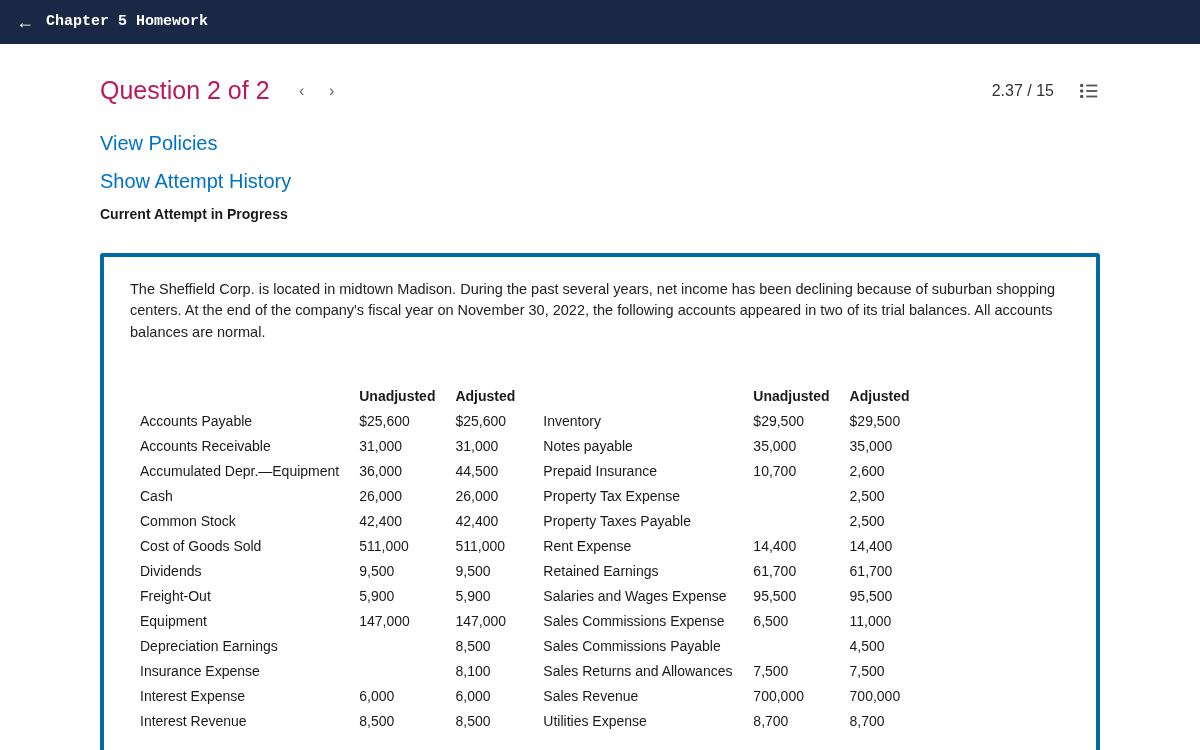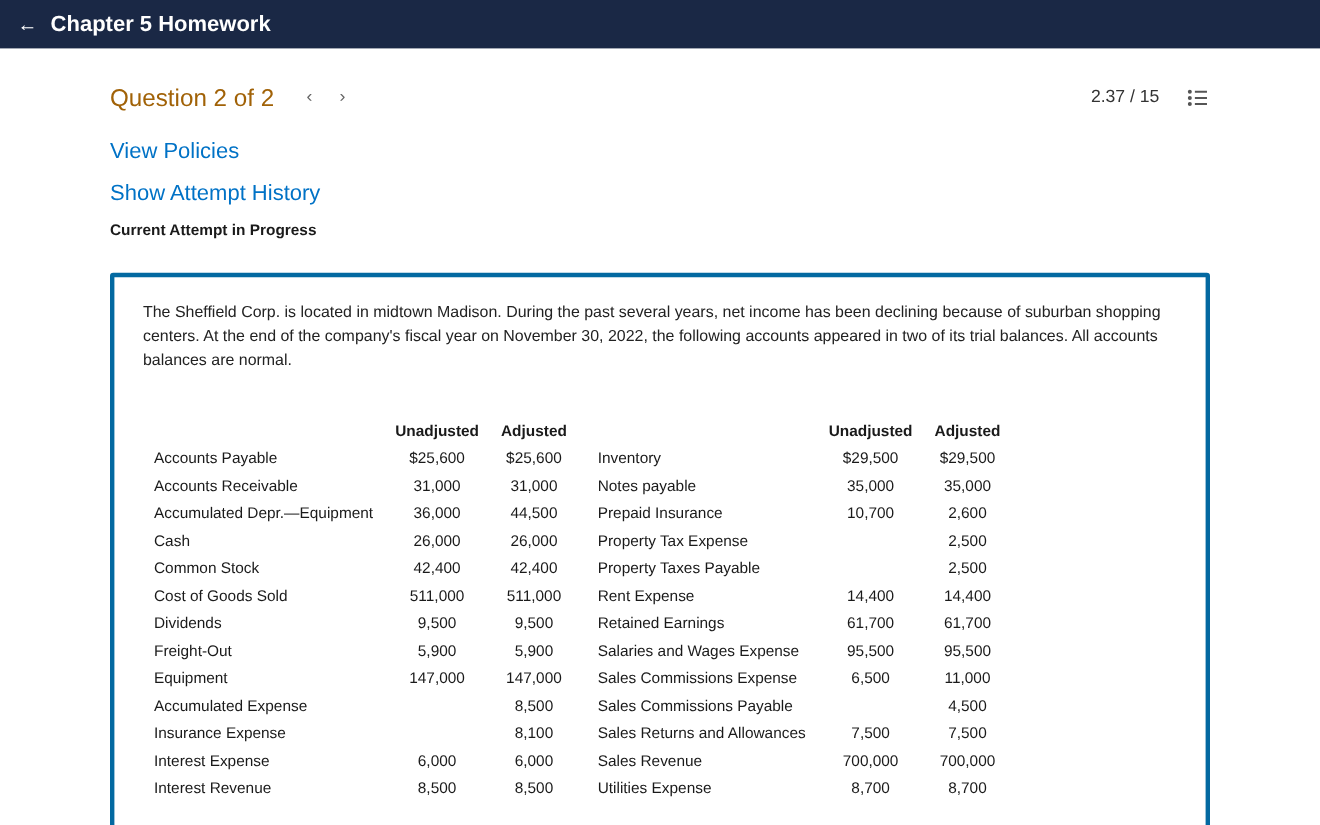--- a/index.html
+++ b/index.html
@@ -17,34 +17,34 @@
     display: flex;
     align-items: center;
     padding: 0 16px;
     gap: 12px;
   }
   .back-arrow {
     font-size: 18px;
     cursor: pointer;
     user-select: none;
   }
-  .top-title { font-size: 20px; font-weight: 600; }
+  .top-title { font-size: 15px; font-weight: 600; font-family: Liberation Mono, monospace; }
   .content-wrap {
     max-width: 1000px;
     margin: 0 auto;
     padding: 24px 0 40px 0;
   }
   .q-header {
     display: flex;
     align-items: center;
     justify-content: space-between;
     padding: 4px 0 12px 0;
   }
   .q-left { display: flex; align-items: center; gap: 18px; }
-  .q-title { font-size: 22px; font-weight: 400; color: #a16207; }
+  .q-title { font-size: 25px; font-weight: 400; color: #be185d; }
   .nav-chevrons { display: flex; gap: 2px; }
   .chev {
     width: 28px; height: 28px;
     display: flex; align-items: center; justify-content: center;
     color: #666; font-size: 16px; cursor: pointer; user-select: none;
   }
   .q-right { display: flex; align-items: center; gap: 24px; }
   .score { font-size: 16px; color: #333; }
   .list-icon { width: 22px; height: 22px; cursor: pointer; color: #555; }
   .links-stack { padding: 2px 0 10px 0; }
@@ -74,21 +74,21 @@
     padding: 2px 10px;
     font-size: 14px;
   }
   .acct-table th.left { text-align: left; }
   .acct-table td {
     padding: 2px 10px;
     font-size: 14px;
     white-space: nowrap;
   }
   .acct-table td.name { text-align: left; min-width: 210px; }
-  .acct-table td.num { text-align: center; min-width: 78px; }
+  .acct-table td.num { text-align: left; min-width: 78px; }
 </style>
 </head>
 <body>
 
 <div class="top-bar">
   <span class="back-arrow">←</span>
   <span class="top-title">Chapter 5 Homework</span>
 </div>
 
 <div class="content-wrap">
@@ -173,21 +173,21 @@
               <td class="name">Freight-Out</td>
               <td class="num">5,900</td>
               <td class="num">5,900</td>
             </tr>
             <tr>
               <td class="name">Equipment</td>
               <td class="num">147,000</td>
               <td class="num">147,000</td>
             </tr>
             <tr>
-              <td class="name">Accumulated Expense</td>
+              <td class="name">Depreciation Earnings</td>
               <td class="num"></td>
               <td class="num">8,500</td>
             </tr>
             <tr>
               <td class="name">Insurance Expense</td>
               <td class="num"></td>
               <td class="num">8,100</td>
             </tr>
             <tr>
               <td class="name">Interest Expense</td>

